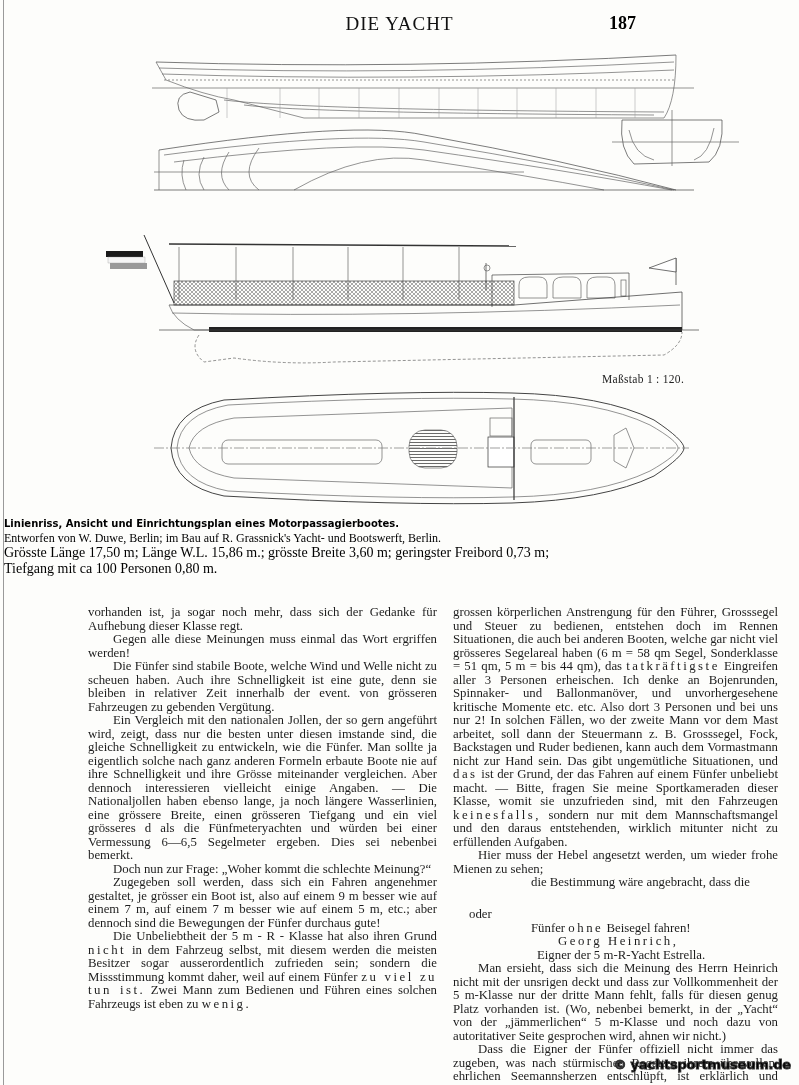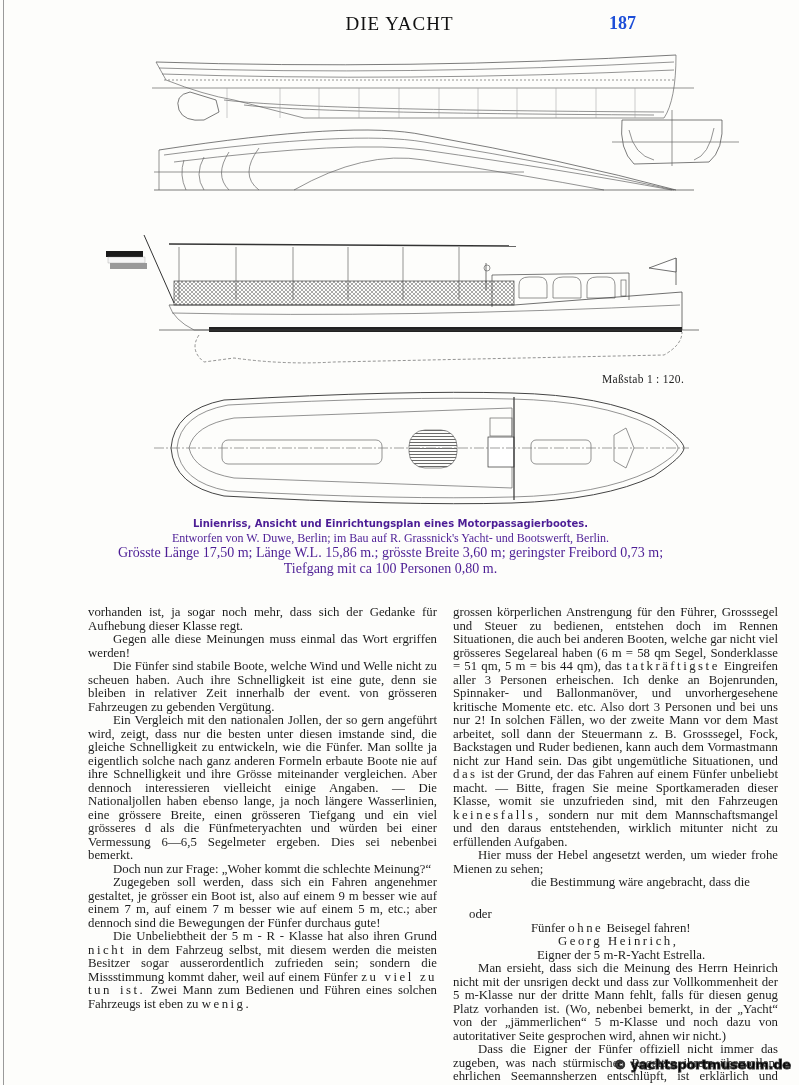--- a/index.html
+++ b/index.html
@@ -4,25 +4,25 @@
 <style>
   html, body { margin:0; padding:0; }
   body {
     width:799px; height:1085px; position:relative; overflow:hidden;
     background:#fdfdfb; color:#1c1c1c;
     font-family:"Liberation Serif","DejaVu Serif",serif;
   }
   .edge-line { position:absolute; left:3px; top:0; width:1px; height:1085px; background:#9a9a9a; }
   .running-head { position:absolute; top:13px; left:0; width:666px; height:24px; }
   .running-title { position:absolute; left:0; width:799px; text-align:center; top:0; font-size:19px; letter-spacing:1px; color:#111; }
-  .page-number { position:absolute; right:30px; top:0; font-size:18px; font-weight:bold; color:#1d4ed8; }
+  .page-number { position:absolute; right:30px; top:0; font-size:18px; font-weight:bold; color:#000000; }
   .figure { position:absolute; left:4px; top:0; width:799px; height:520px; }
   .figure svg { position:absolute; left:0; top:0; }
   .scale-label { position:absolute; left:598px; top:373px; font-size:11.5px; color:#222; letter-spacing:0.3px; }
-  .caption { position:absolute; left:0; top:516px; width:773px; text-align:center; color:#4c1d95; }
+  .caption { position:absolute; left:0; top:516px; width:773px; color:#000000; }
   .caption .cap-title { font-family:"DejaVu Sans","Liberation Sans",sans-serif; font-weight:bold; font-size:10px; line-height:16px; }
   .caption .cap-line { font-size:12px; line-height:13px; }
   .caption .cap-dim { font-size:14px; line-height:16px; }
   .column { position:absolute; top:606px; font-size:12.8px; line-height:13.5px; text-align:justify; color:#1d1d1d; }
   .col-left { left:88px; width:349px; }
   .col-right { left:453px; width:325px; }
   .column p { margin:0; text-indent:0; }
   .column p.ind { text-indent:25px; }
   .spaced { letter-spacing:2.5px; }
   .sig-line { padding-left:16px; text-indent:0; }

